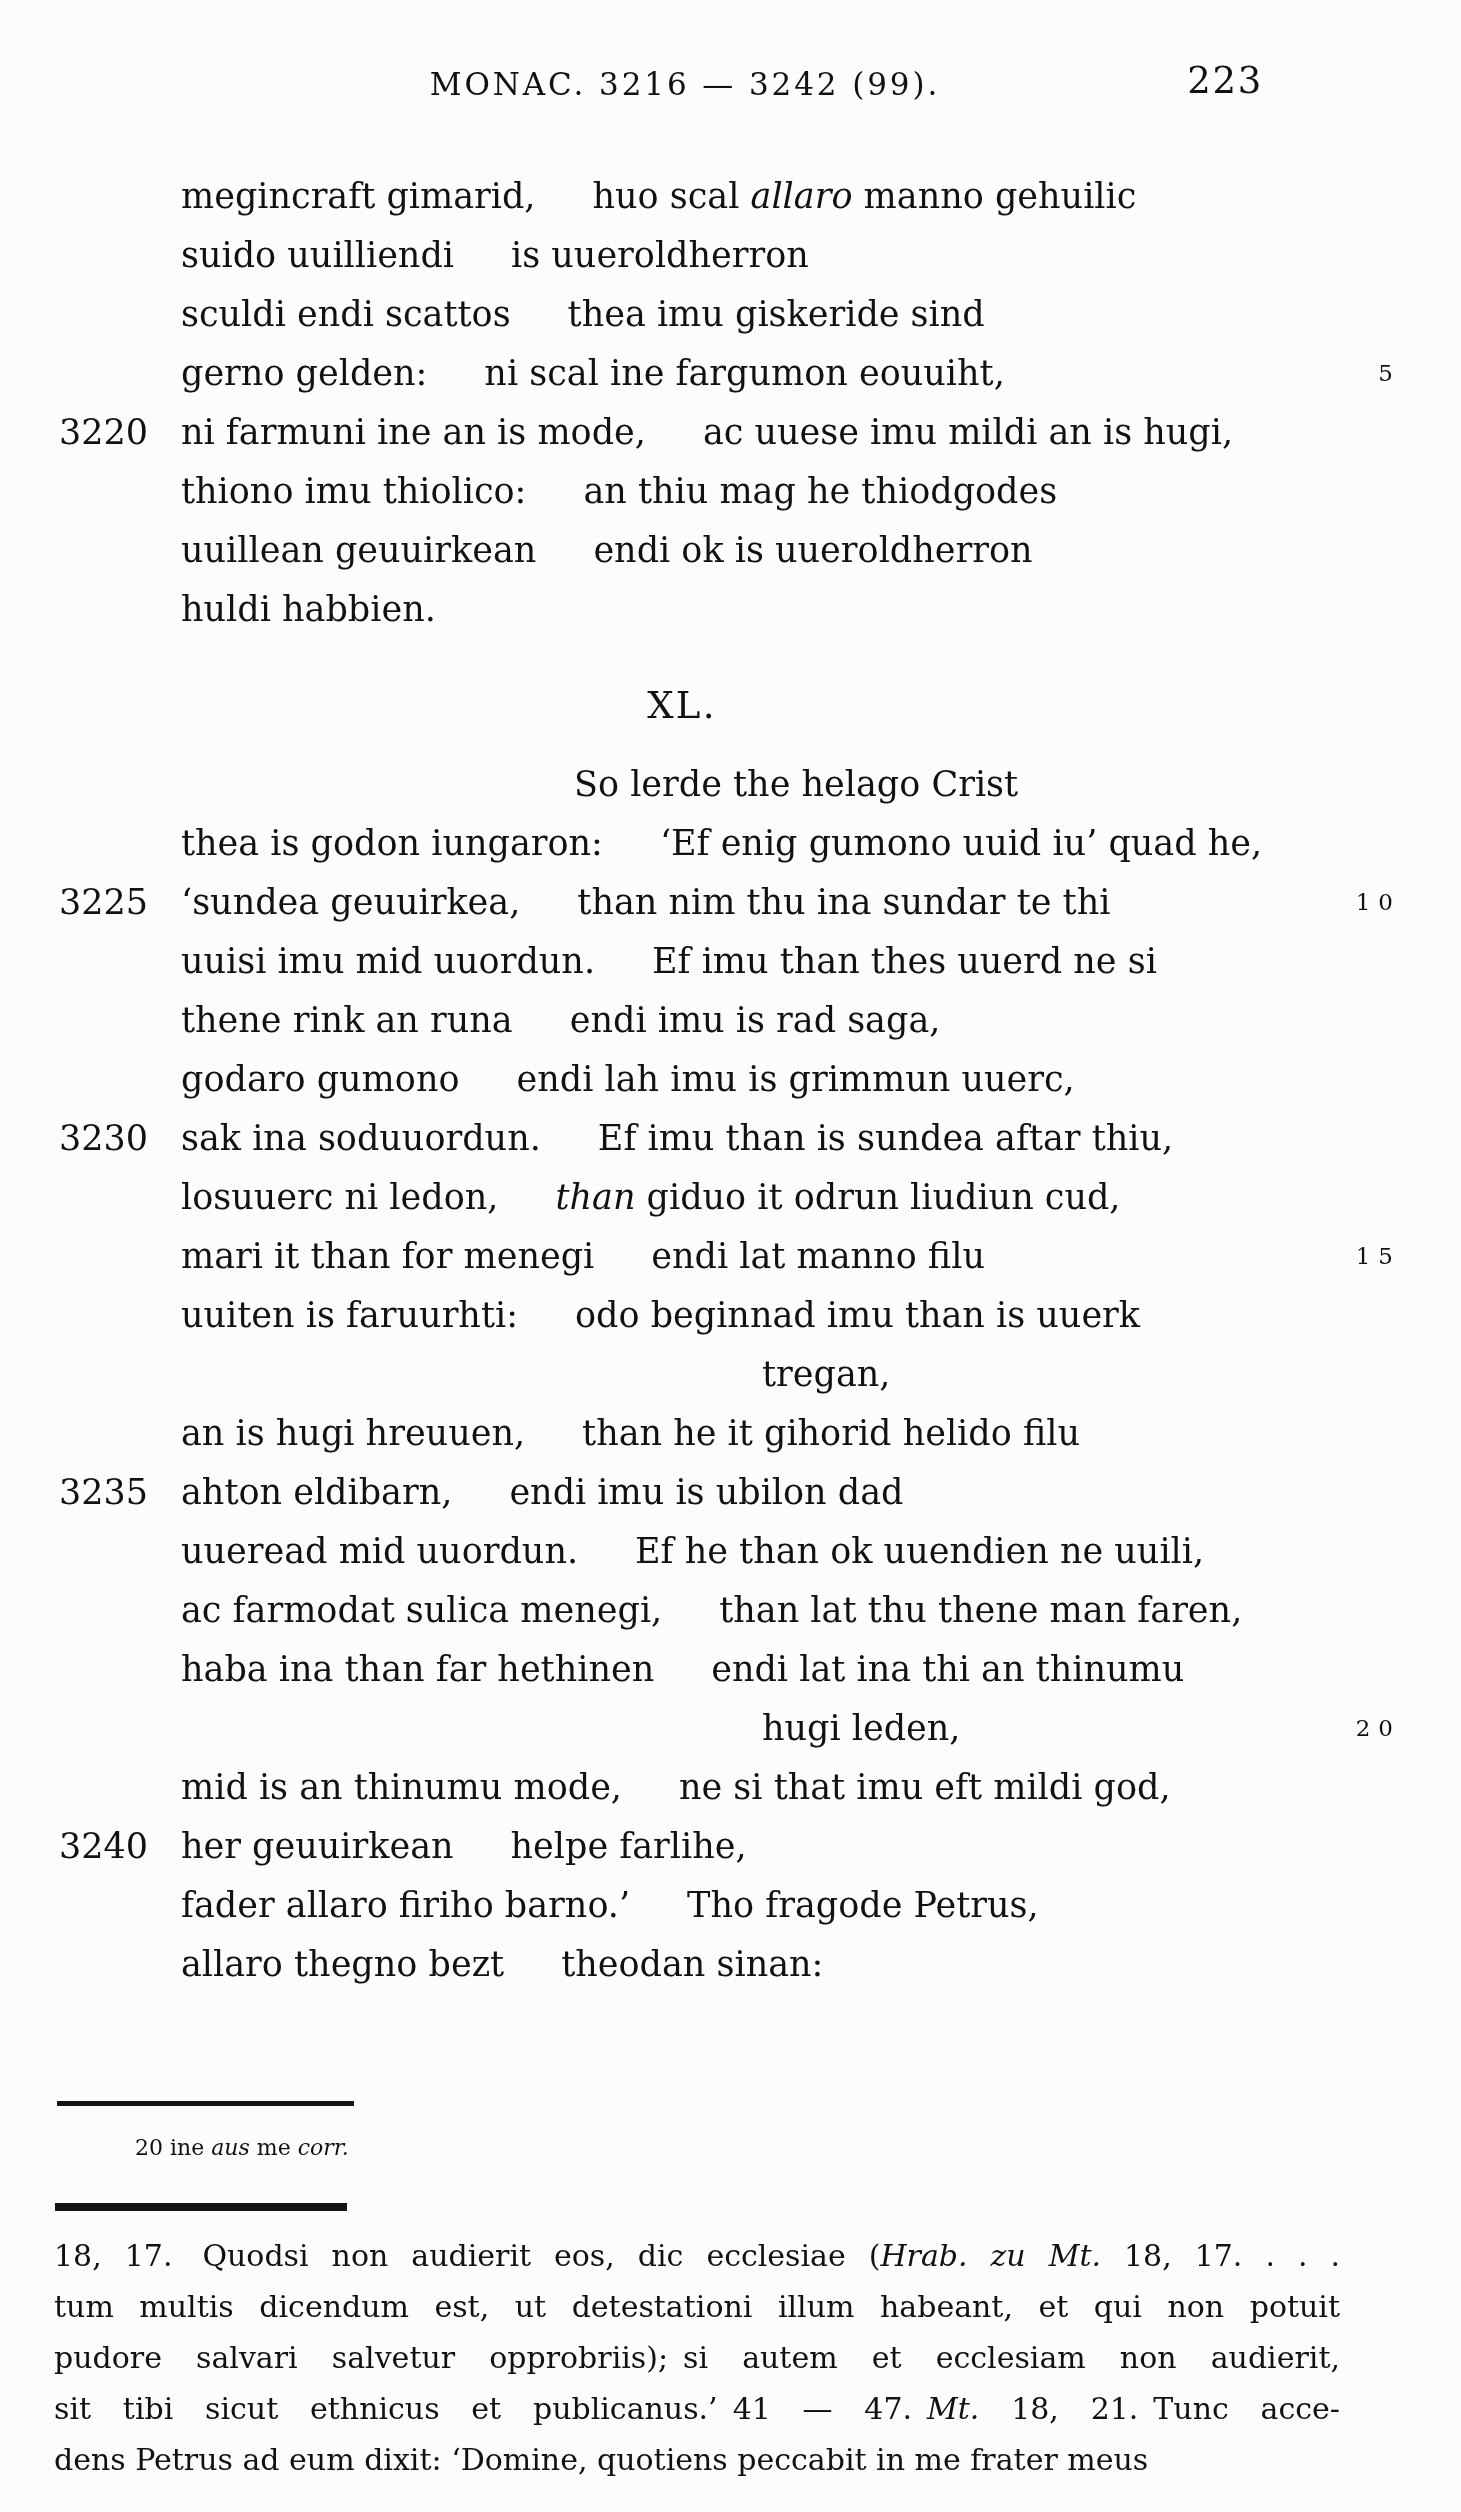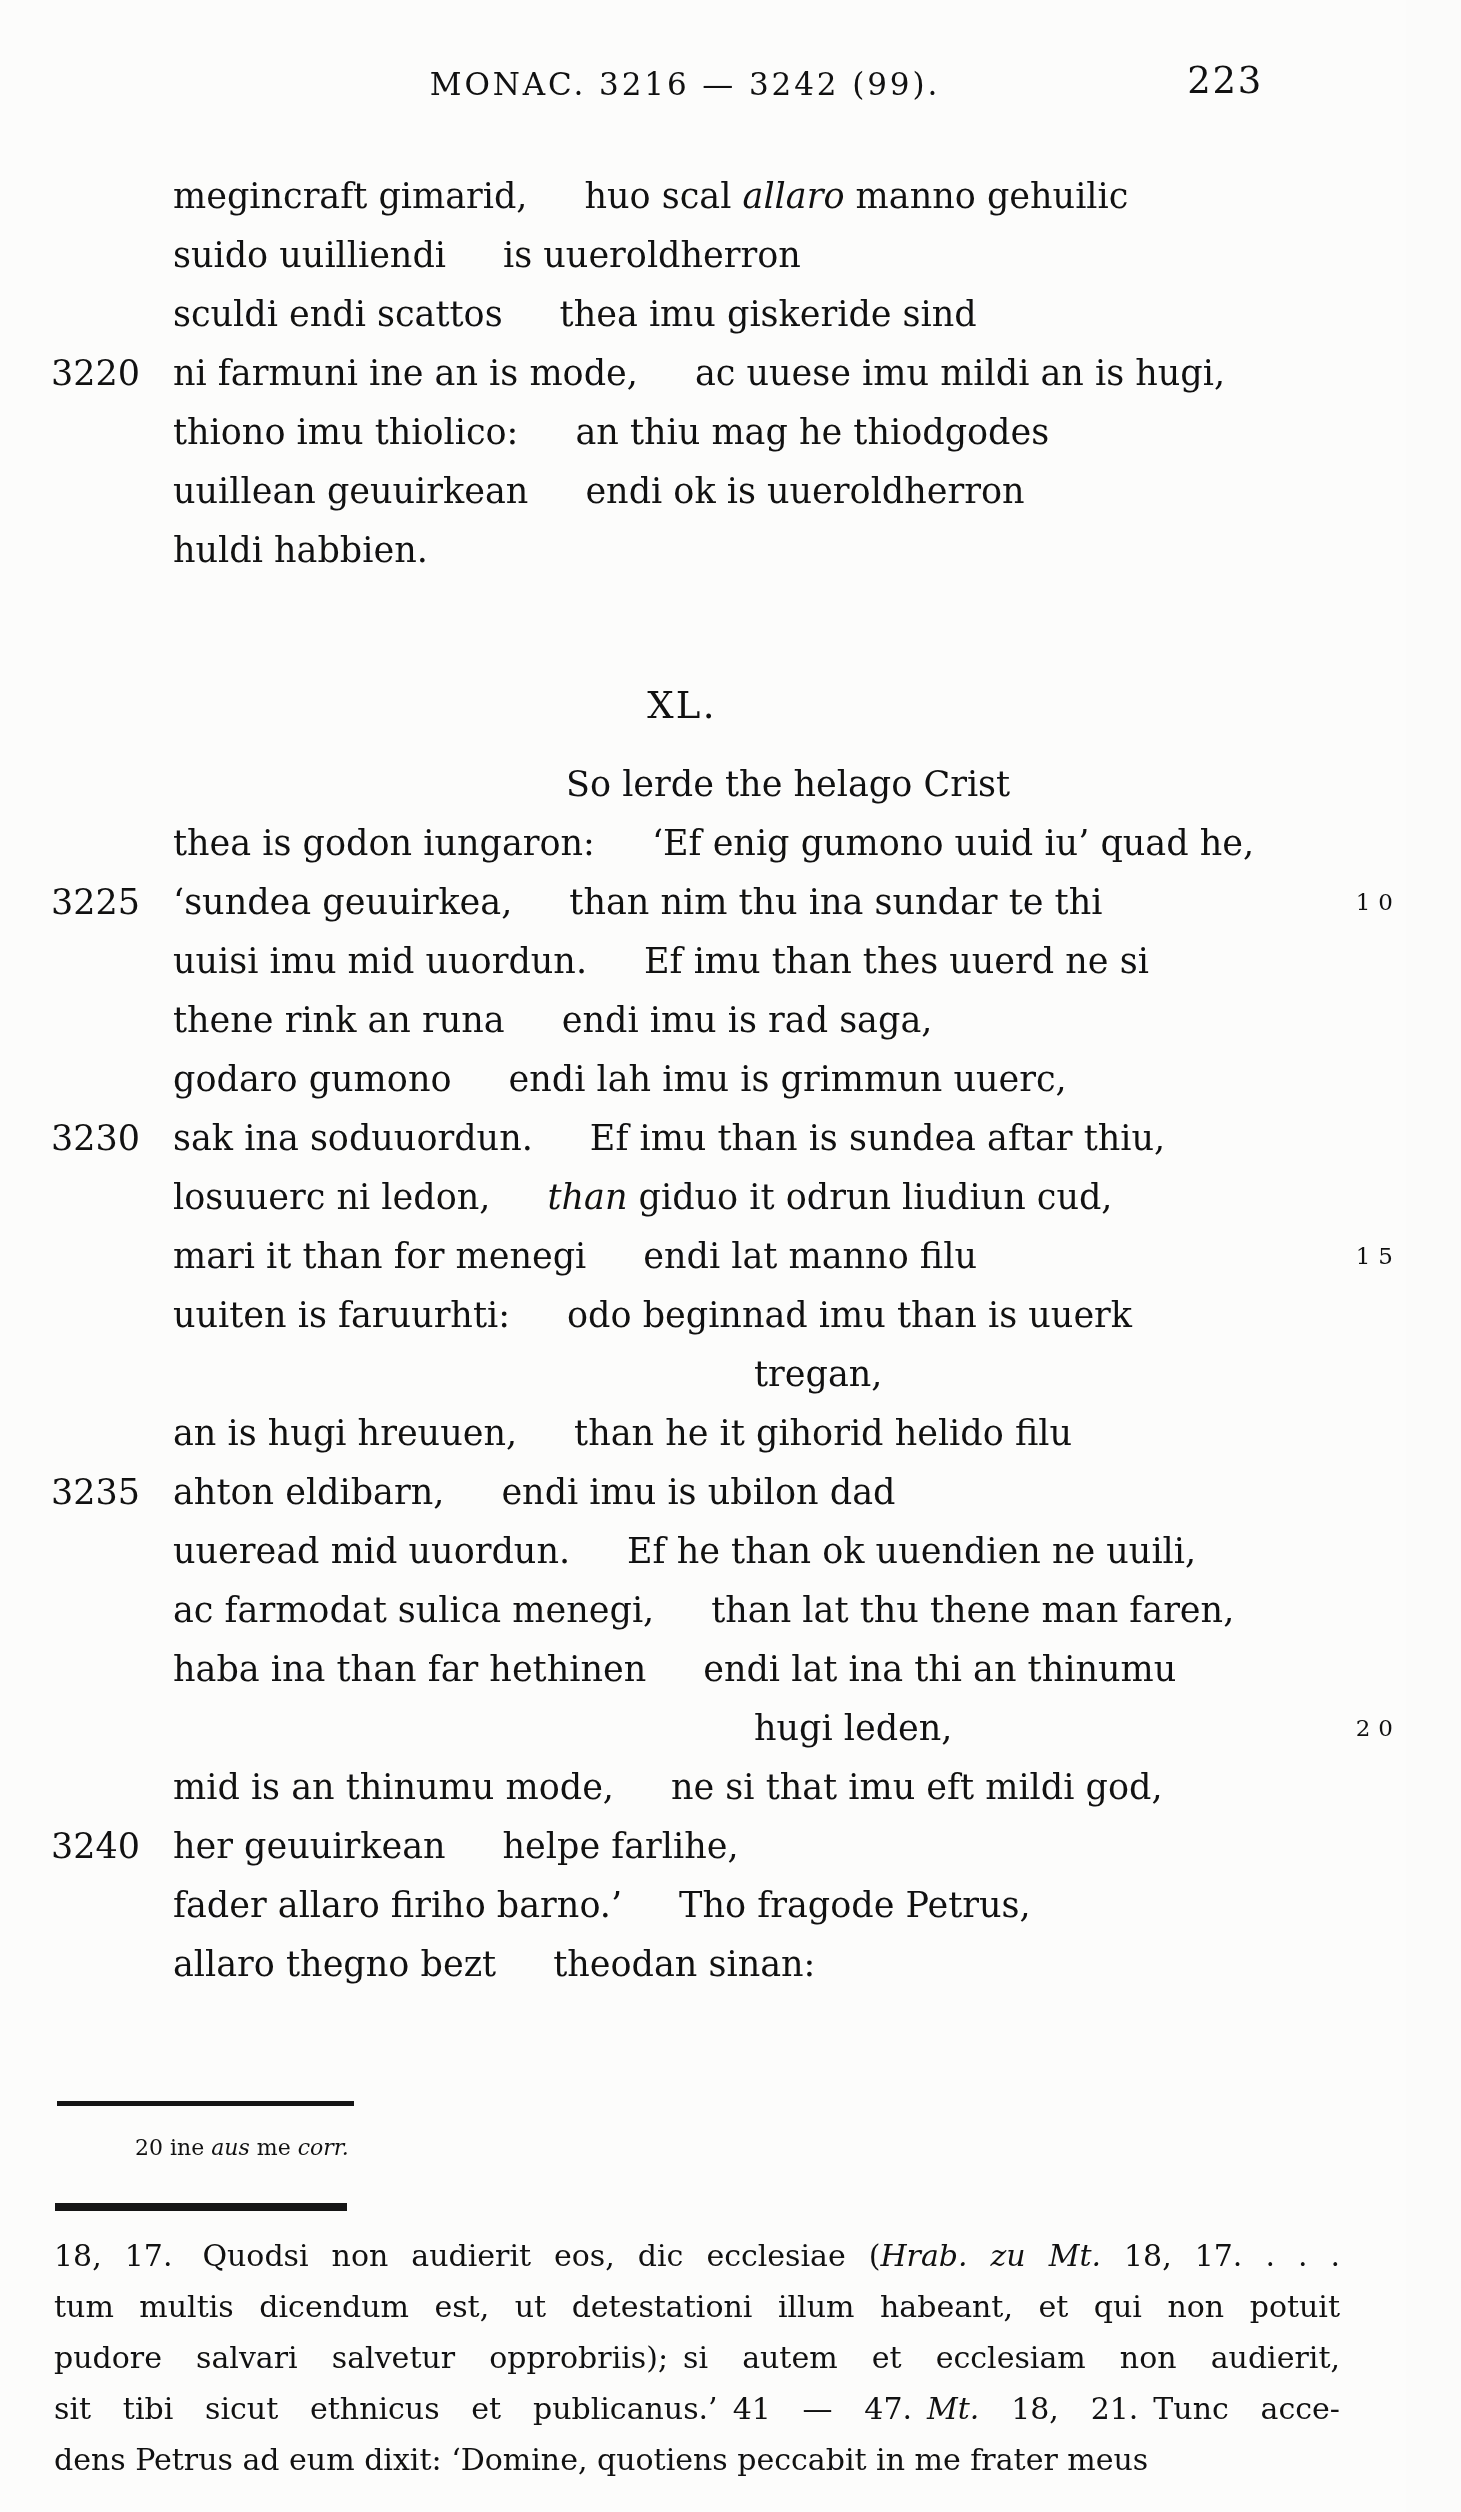--- a/index.html
+++ b/index.html
@@ -44,21 +44,21 @@
   #verse1 { top: 167px; }
   #verse2 { top: 755px; }
 
   .vline {
     position: relative;
     height: 59px;
     line-height: 59px;
     font-size: 35px;
     white-space: nowrap;
   }
-  .vnum { display: inline-block; width: 122px; }
+  .vnum { display: inline-block; width: 122px; margin-left: 8px; }
   .vtext {}
   .ind-mid  { margin-left: 393px; }
   .ind-deep { margin-left: 581px; }
   .cae { display: inline-block; width: 57px; }
   .vmargin {
     position: absolute;
     right: 15px; top: 0;
     font-size: 23px;
     line-height: 59px;
     letter-spacing: 8px;
@@ -99,20 +99,21 @@
 <div class="page">
 
   <div class="header-title">MONAC. 3216 — 3242 (99).</div>
 
   <div class="pagenum">223</div>
 
   <div id="verse1" class="vblock">
       <div class="vline"><span class="vnum"></span><span class="vtext"><span>megincraft gimarid,</span><span class="cae"></span><span>huo scal </span><span class="it">allaro</span><span> manno gehuilic</span></span></div>
       <div class="vline"><span class="vnum"></span><span class="vtext"><span>suido uuilliendi</span><span class="cae"></span><span>is uueroldherron</span></span></div>
       <div class="vline"><span class="vnum"></span><span class="vtext"><span>sculdi endi scattos</span><span class="cae"></span><span>thea imu giskeride sind</span></span></div>
+      <div class="vline"><span class="vnum"></span><span class="vtext"><span>gerno gelden:</span><span class="cae"></span><span>ni scal ine fargumon eouuiht,</span></span><span class="vmargin">5</span></div>
       <div class="vline"><span class="vnum">3220</span><span class="vtext"><span>ni farmuni ine an is mode,</span><span class="cae"></span><span>ac uuese imu mildi an is hugi,</span></span></div>
       <div class="vline"><span class="vnum"></span><span class="vtext"><span>thiono imu thiolico:</span><span class="cae"></span><span>an thiu mag he thiodgodes</span></span></div>
       <div class="vline"><span class="vnum"></span><span class="vtext"><span>uuillean geuuirkean</span><span class="cae"></span><span>endi ok is uueroldherron</span></span></div>
       <div class="vline"><span class="vnum"></span><span class="vtext"><span>huldi habbien.</span></span></div>
     </div>
 
   <div class="heading">XL.</div>
 
   <div id="verse2" class="vblock">
       <div class="vline"><span class="vnum"></span><span class="vtext ind-mid"><span>So lerde the helago Crist</span></span></div>

